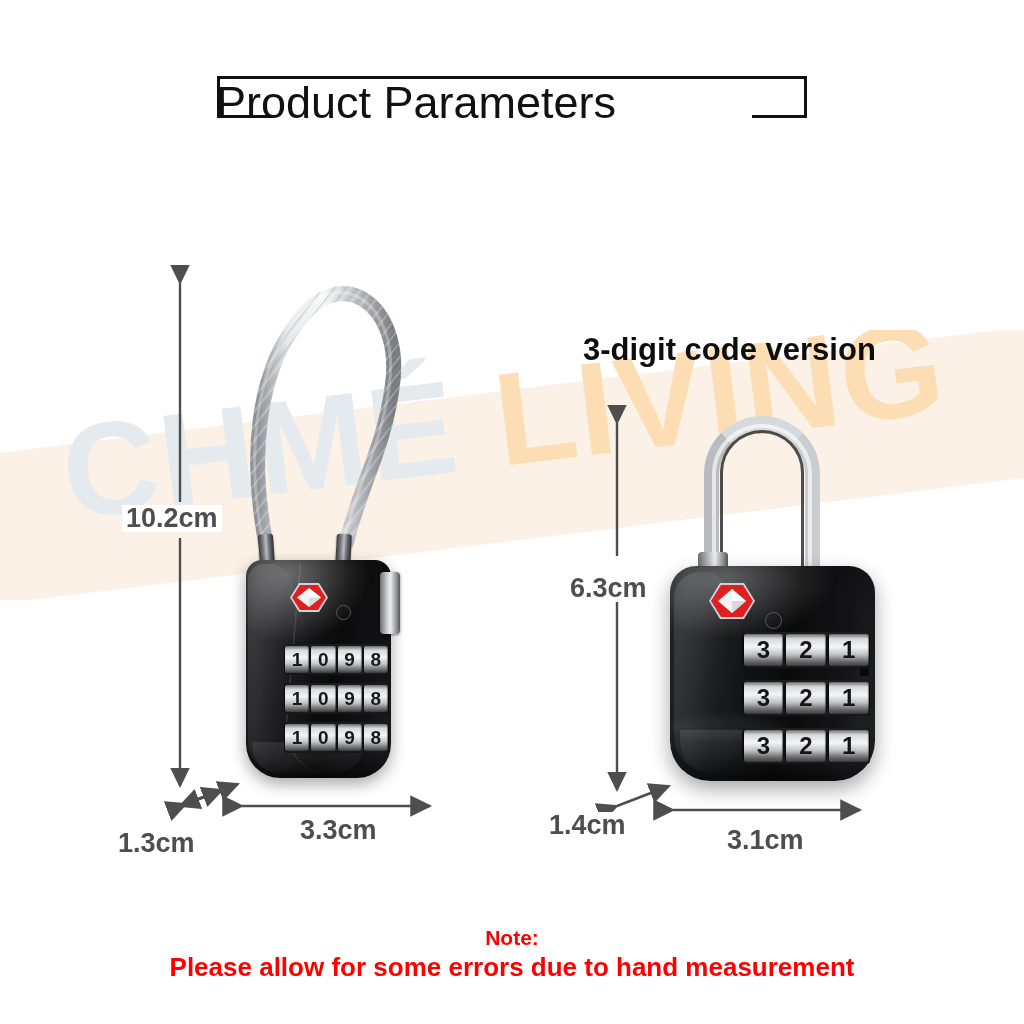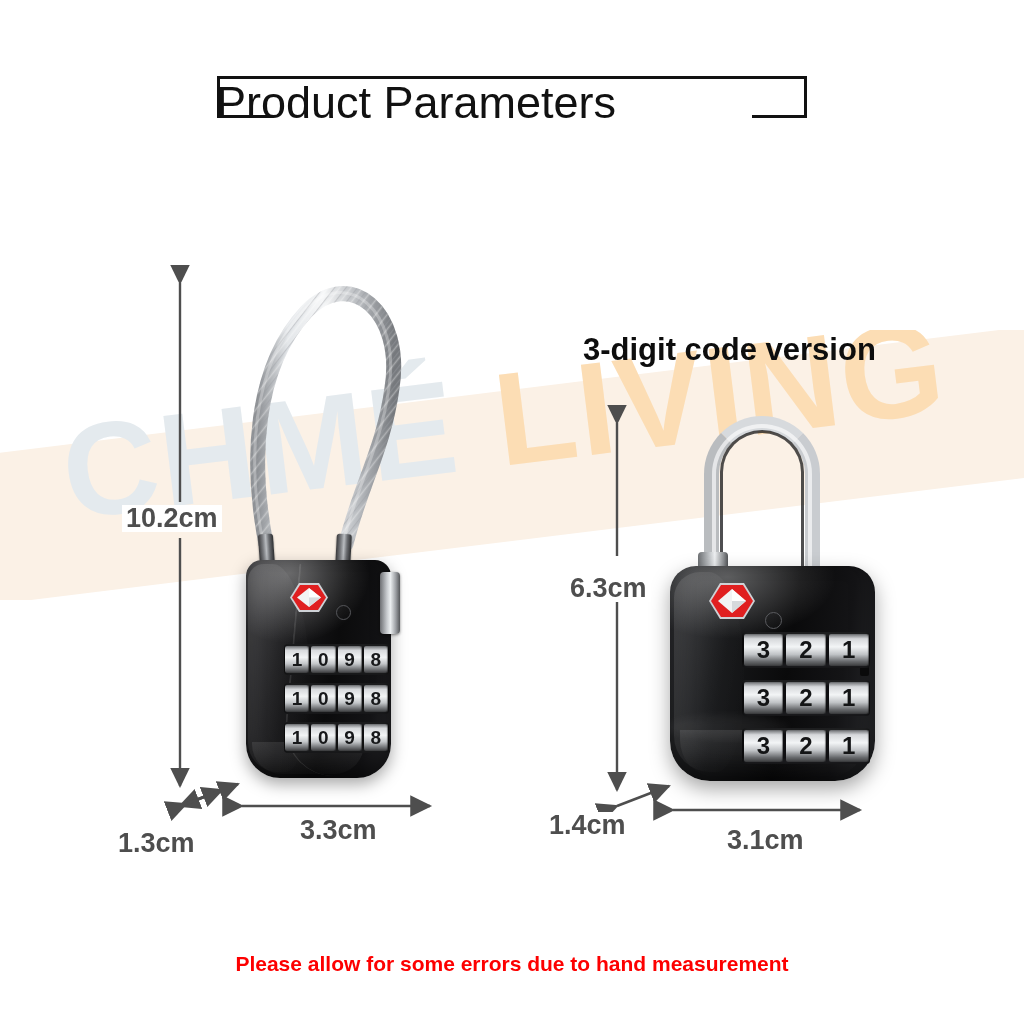--- a/index.html
+++ b/index.html
@@ -47,21 +47,21 @@
   #lbl-14 {left:545px;top:812px;font-size:27px;text-align:right;}
   #lbl-31 {left:723px;top:827px;font-size:27px;}
 
   svg.overlay{position:absolute;left:0;top:0;width:1024px;height:1024px;
               pointer-events:none;}
 
   
   .note{position:absolute;left:0;width:1024px;text-align:center;
         color:#fd0000;font-weight:700;line-height:1.25;}
   #note1{top:925px;font-size:21px;}
-  #note2{top:951px;font-size:21px;}
+  #note2{top:951px;font-size:26px;}
 
   
   #prod-wired{position:absolute;left:232px;top:272px;width:215px;height:520px;}
 
   .cable-svg{position:absolute;left:0;top:0;}
 
   .ferrule{position:absolute;width:15px;height:34px;border-radius:3px;
      background:linear-gradient(90deg,#3a3a3c 0%,#7e8084 30%,#b9bcc0 50%,#6a6c70 72%,#2e2f31 100%);
      box-shadow:0 1px 2px rgba(0,0,0,.5);}
   #fer-l{left:27px;top:262px;transform:rotate(-4deg);}
@@ -321,15 +321,16 @@
     </g>
   </svg>
 
   <div class="dimlabel" id="lbl-102">10.2cm</div>
   <div class="dimlabel" id="lbl-13">1.3cm</div>
   <div class="dimlabel" id="lbl-33">3.3cm</div>
   <div class="dimlabel" id="lbl-63">6.3cm</div>
   <div class="dimlabel" id="lbl-14">1.4cm</div>
   <div class="dimlabel" id="lbl-31">3.1cm</div>
 
+  <div class="note" id="note1">Note:</div>
   <div class="note" id="note2">Please allow for some errors due to hand measurement</div>
 
 </div>
 
 </body></html>

